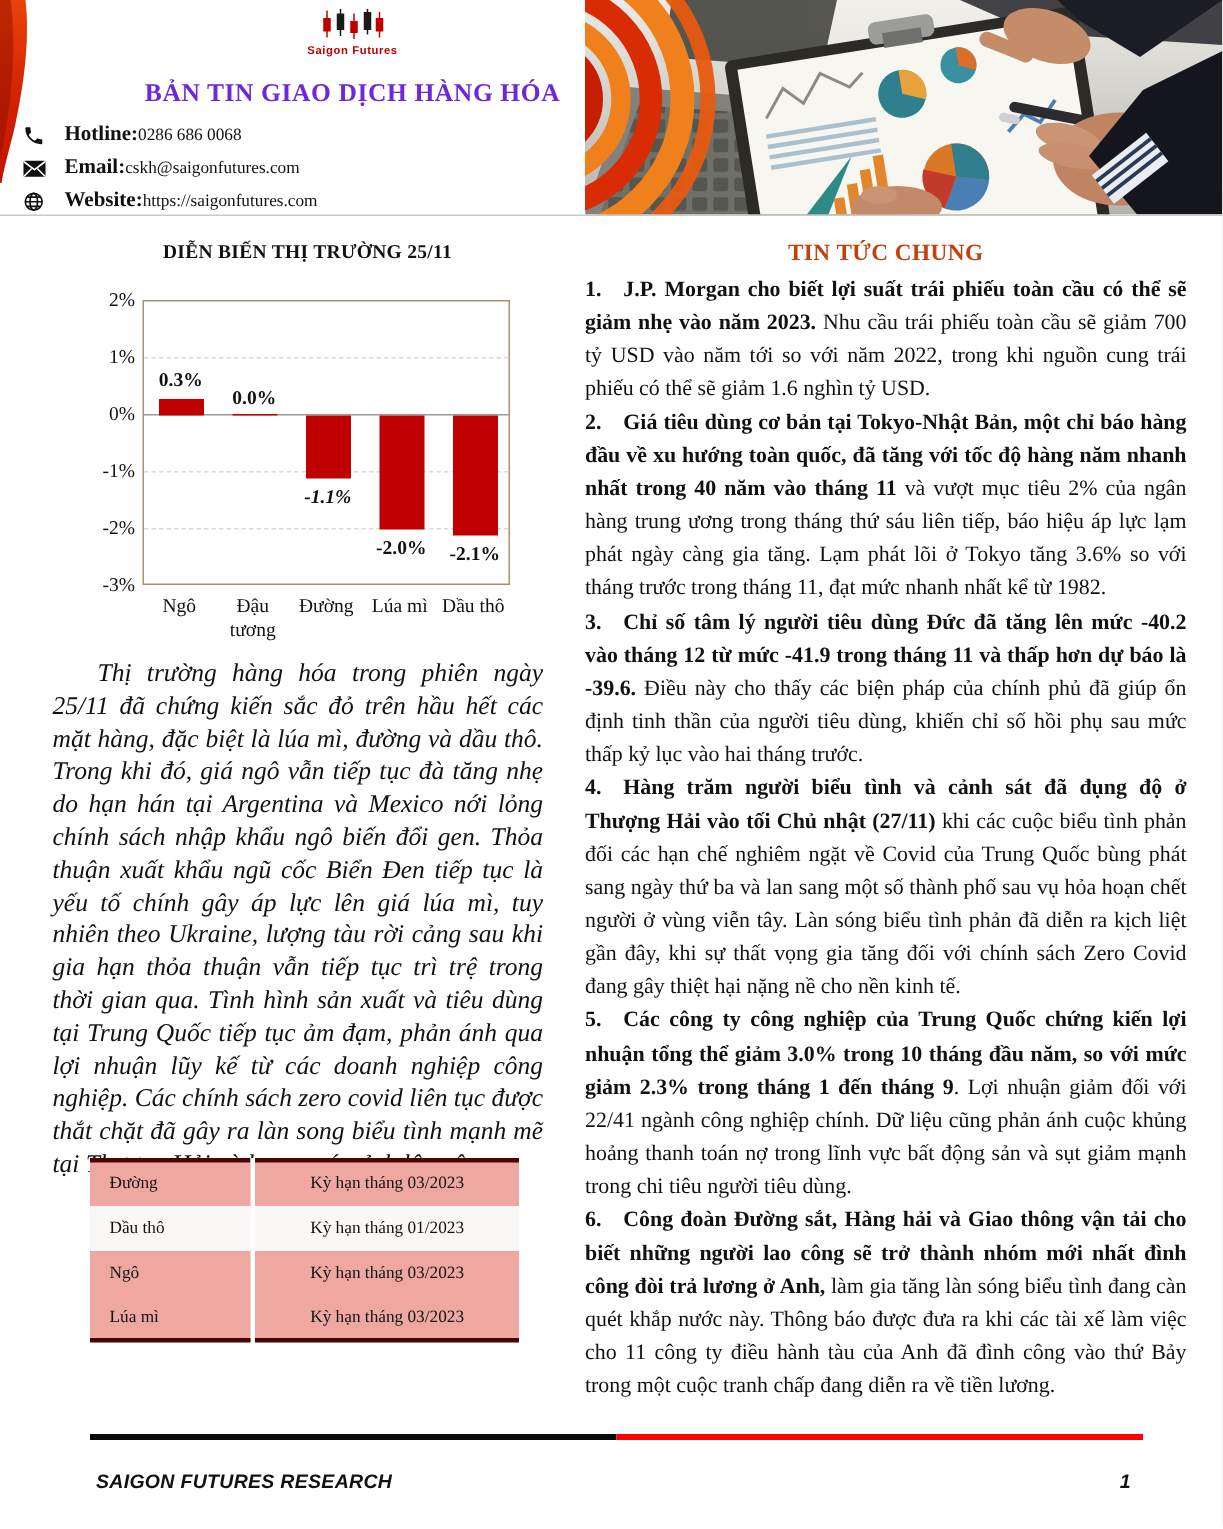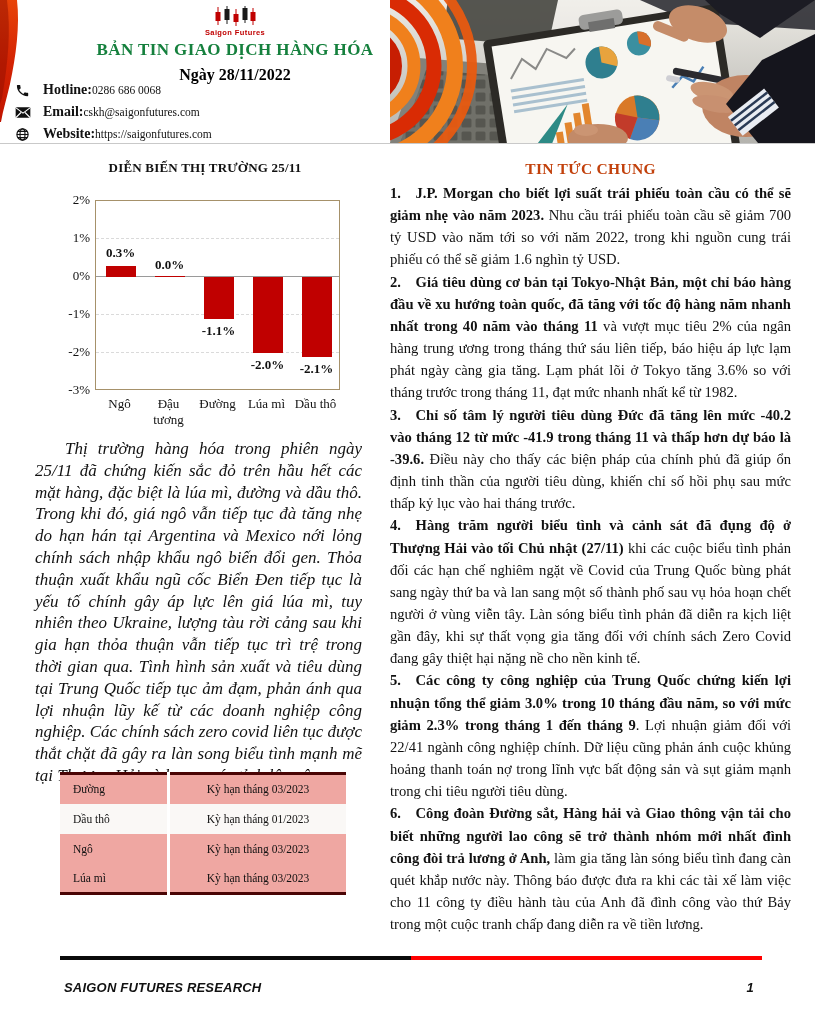--- a/index.html
+++ b/index.html
@@ -6,21 +6,21 @@
   html,body { background:#e8e8e8; }
   .page {
     position:relative; width:815px; height:1019px; margin:0 auto;
     background:#ffffff; overflow:hidden;
     font-family:"Liberation Serif","DejaVu Serif",serif; color:#111;
   }
   
   .edge-decor { position:absolute; left:0; top:0; width:22px; height:122px; }
   .header-center { position:absolute; left:85px; top:6px; width:300px; text-align:center; }
   .logo-text { font-family:"Liberation Sans","DejaVu Sans",sans-serif; font-size:7.5px; font-weight:bold; color:#c00000; letter-spacing:.4px; margin-top:-2px; }
-  .nl-title { font-size:17px; font-weight:bold; color:#15803d; letter-spacing:.4px; margin-top:3px; }
+  .nl-title { font-size:17px; font-weight:bold; color:#6d28d9; letter-spacing:.4px; margin-top:14px; }
   .nl-date { font-size:16px; font-weight:bold; color:#000; margin-top:6px; }
   .contacts { position:absolute; left:14px; top:80px; }
   .contact-row { display:flex; align-items:center; height:20px; margin-bottom:2px; }
   .contact-row .ic { width:17px; height:15px; margin-right:12px; display:inline-flex; align-items:center; justify-content:center; }
   .contact-row b { font-size:14px; margin-right:0; }
   .contact-row span.val { font-size:11.5px; }
   .photo { position:absolute; left:390px; top:0; width:425px; height:143px; }
   .photo svg { display:block; width:100%; height:100%; }
   .header-rule { position:absolute; left:0; top:143px; width:815px; height:1px; background:#c9c9c9; }
   
@@ -83,21 +83,20 @@
         <line x1="24" y1="3" x2="24" y2="20" stroke="#c00000" stroke-width="1"></line>
         <rect x="21.5" y="8" width="5" height="8" fill="#c00000"></rect>
         <line x1="33" y1="0" x2="33" y2="17" stroke="#1a1a1a" stroke-width="1"></line>
         <rect x="30.5" y="2" width="5" height="12" fill="#1a1a1a"></rect>
         <line x1="41" y1="2" x2="41" y2="19" stroke="#c00000" stroke-width="1"></line>
         <rect x="38.5" y="6" width="5" height="9" fill="#c00000"></rect>
       </svg>
       <div class="logo-text">Saigon Futures</div>
     </div>
     <div class="nl-title">BẢN TIN GIAO DỊCH HÀNG HÓA</div>
-    <div class="nl-date">Ngày 28/11/2022</div>
   </div>
 
   <div class="contacts" id="contacts">
       <div class="contact-row">
         <span class="ic">
           <svg width="15" height="15" viewBox="0 0 24 24">
             <path fill="#111" d="M6.6 10.8c1.4 2.8 3.8 5.1 6.6 6.6l2.2-2.2c.3-.3.7-.4 1-.2 1.2.4 2.4.6 3.7.6.6 0 1 .4 1 1V20c0 .6-.4 1-1 1C10.6 21 3 13.4 3 4c0-.6.4-1 1-1h3.5c.6 0 1 .4 1 1 0 1.2.2 2.5.6 3.7.1.3 0 .7-.2 1l-2.3 2.1z"></path>
           </svg>
         </span>
         <b>Hotline:</b>
@@ -225,21 +224,21 @@
       <div class="plot">
         <div class="gridline dashed" style="top: 37px;"></div>
         <div class="gridline zero" style="top: 75px;"></div>
         <div class="gridline dashed" style="top: 113px;"></div>
         <div class="gridline dashed" style="top: 151px;"></div>
         <div class="bar" style="left: 9.5px; width: 30px; top: 64.6px; height: 11.4px; background: rgb(192, 0, 0);"></div>
         <div class="bar-label" style="left: 0px; width: 49px; top: 43.6px;">0.3%</div>
         <div class="bar" style="left: 58.5px; width: 30px; top: 74.5px; height: 1.5px; background: rgb(192, 0, 0);"></div>
         <div class="bar-label" style="left: 49px; width: 49px; top: 56px;">0.0%</div>
         <div class="bar" style="left: 107.5px; width: 30px; top: 76px; height: 41.8px; background: rgb(192, 0, 0);"></div>
-        <div class="bar-label" style="left: 98px; width: 49px; top: 121.8px;">-1.1%</div>
+        <div class="bar-label" style="left: 98px; width: 49px; top: 121.8px; font-style: italic;">-1.1%</div>
         <div class="bar" style="left: 156.5px; width: 30px; top: 76px; height: 76px; background: rgb(192, 0, 0);"></div>
         <div class="bar-label" style="left: 147px; width: 49px; top: 156px;">-2.0%</div>
         <div class="bar" style="left: 205.5px; width: 30px; top: 76px; height: 79.8px; background: rgb(192, 0, 0);"></div>
         <div class="bar-label" style="left: 196px; width: 49px; top: 159.8px;">-2.1%</div>
       </div>
       <div class="ytick" style="left: 0px; top: 2px;">2%</div>
       <div class="ytick" style="left: 0px; top: 40px;">1%</div>
       <div class="ytick" style="left: 0px; top: 78px;">0%</div>
       <div class="ytick" style="left: 0px; top: 116px;">-1%</div>
       <div class="ytick" style="left: 0px; top: 154px;">-2%</div>

